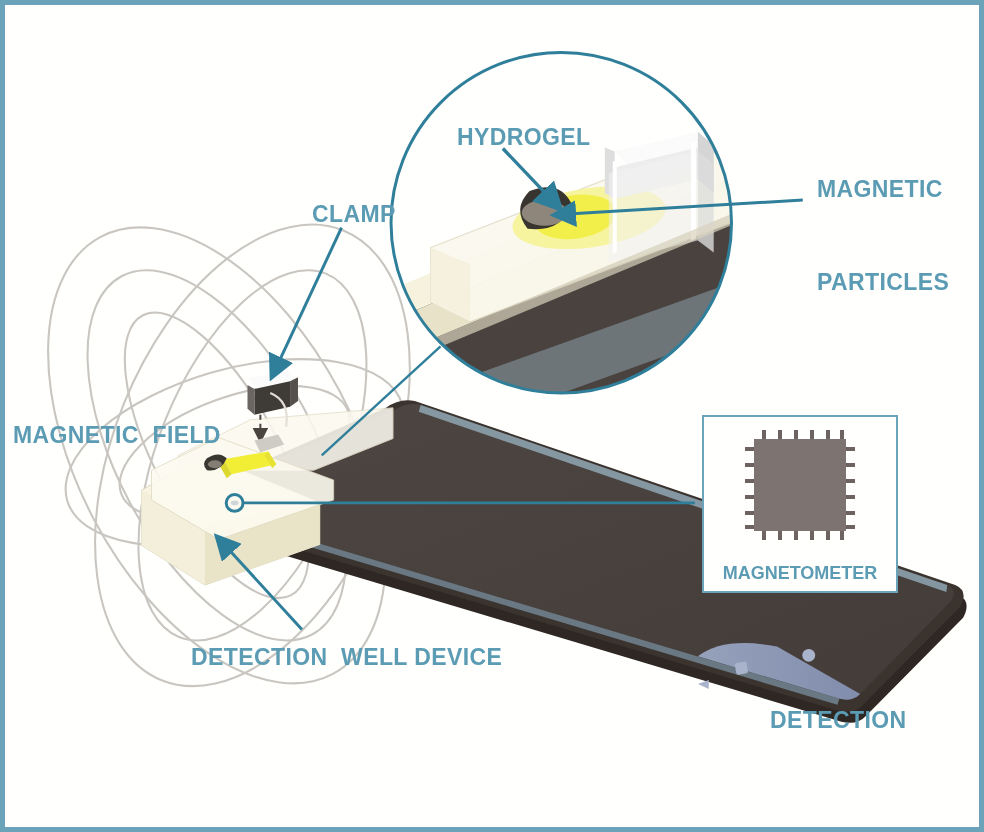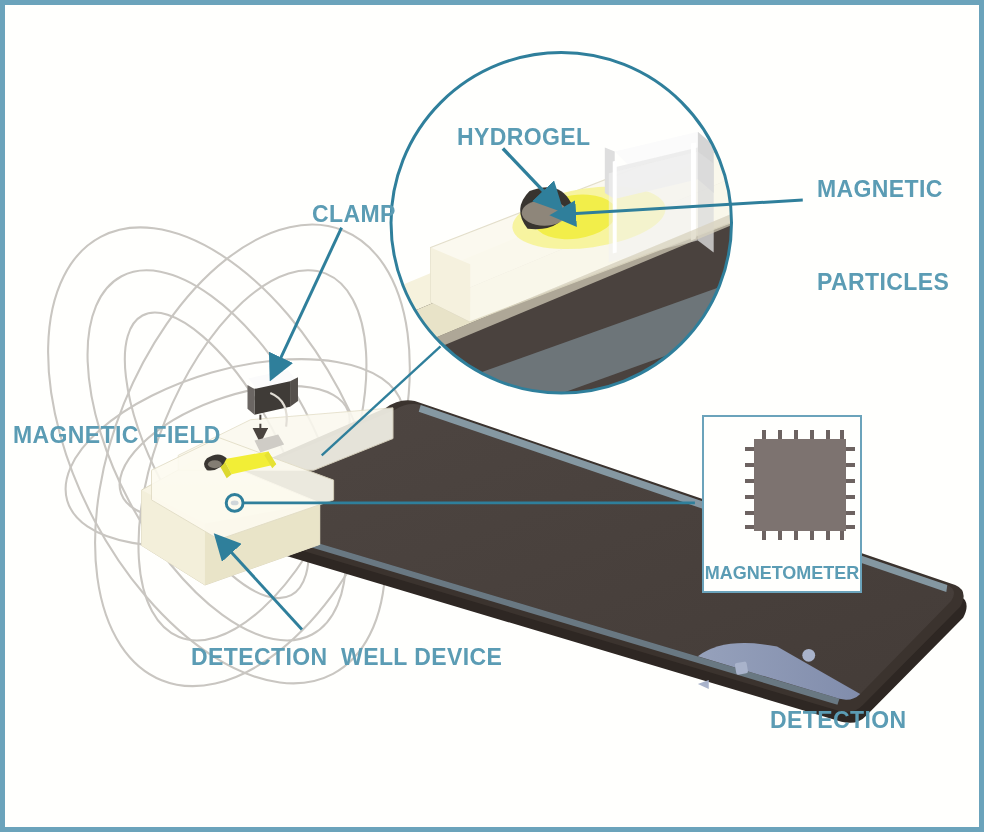--- a/index.html
+++ b/index.html
@@ -9,21 +9,21 @@
   #scene{position:absolute;inset:0;}
   .lbl{position:absolute;color:#5b9cb4;font-weight:700;letter-spacing:.4px;
        font-family:"Liberation Sans",sans-serif;white-space:pre;}
   .lbl.l1{font-size:23px;}
   #magnetic-field-label{left:8px;top:377px;margin-top:40px;}
   #clamp-label{left:307px;top:196px;text-align:right;}
   #hydrogel-label{left:452px;top:119px;}
   #magnetic-particles-label{left:812px;top:169px;line-height:31px;}
   #detection-label{left:186px;top:639px;}
   #smartphone-label{left:765px;top:702px;}
-  #mag-box{position:absolute;left:697px;top:410px;width:160px;height:178px;
+  #mag-box{position:absolute;left:697px;top:410px;width:196px;height:178px;
            box-sizing:border-box;border:2.5px solid #6ba3bb;background:#fffffd;}
   #mag-box .cap{position:absolute;left:0;right:0;bottom:6px;text-align:center;
                 color:#5b9cb4;font-weight:700;font-size:18px;line-height:23px;}
   #chip{position:absolute;left:50px;top:22px;width:92px;height:92px;background:#7d7370;}
   #chip .pin{position:absolute;background:#6d6361;}
   #chip .pt{width:4px;height:9px;top:-9px;}
   #chip .pb{width:4px;height:9px;bottom:-9px;}
   #chip .pl{width:9px;height:4px;left:-9px;}
   #chip .pr{width:9px;height:4px;right:-9px;}
 </style>

